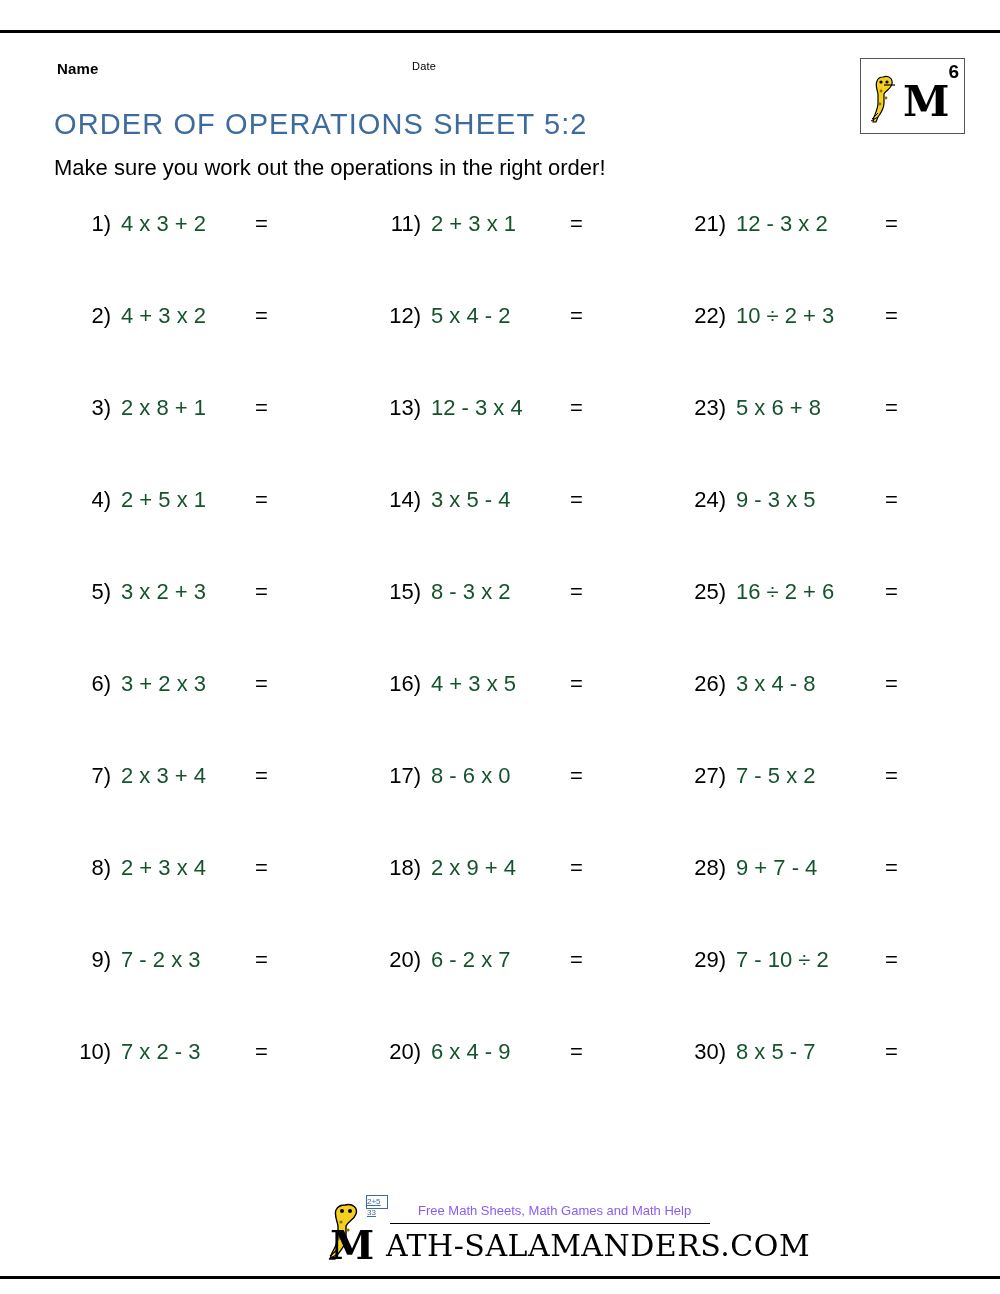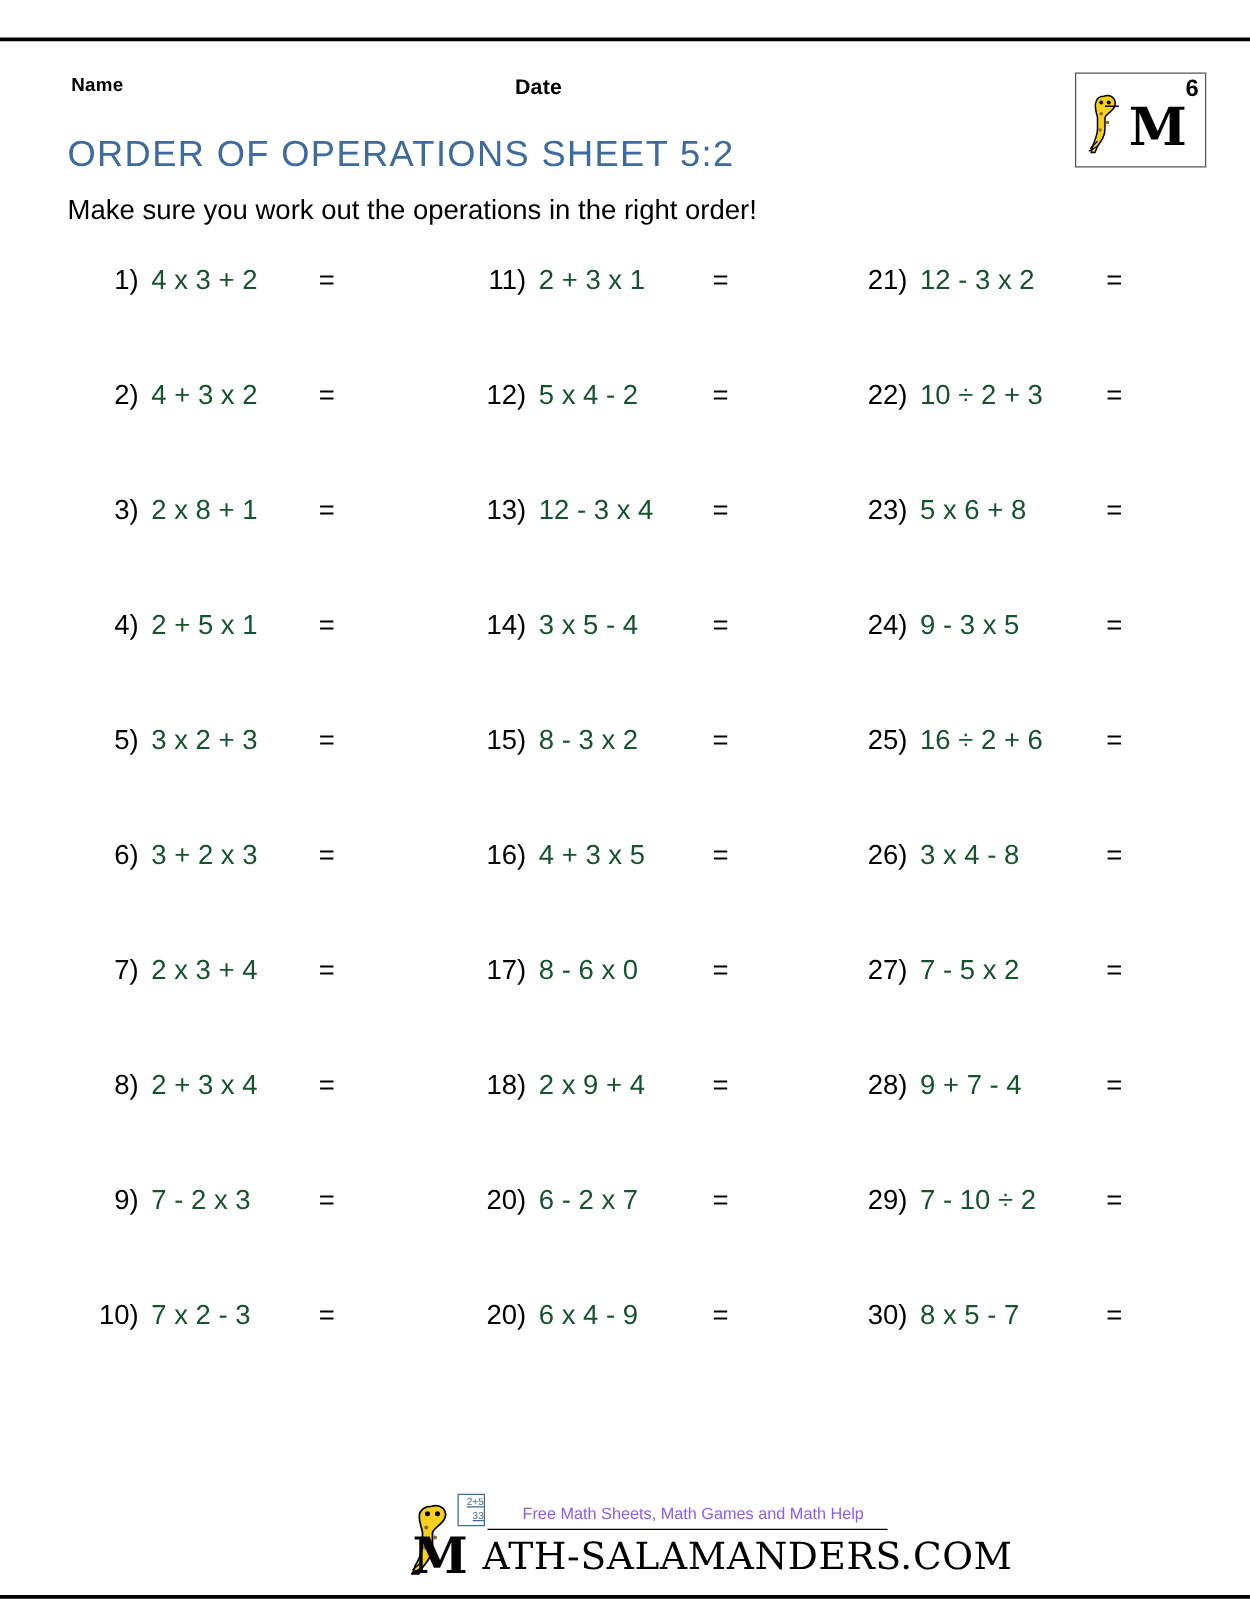--- a/index.html
+++ b/index.html
@@ -37,22 +37,22 @@
     top: 60px;
     font-size: 15px;
     font-weight: bold;
     letter-spacing: 0.2px;
     text-align: right;
   }
   .date-label {
     position: absolute;
     left: 412px;
     top: 60px;
-    font-size: 17px;
-    font-weight: bold;
+    font-size: 11px;
+    font-weight: normal;
     letter-spacing: 0.2px;
   }
   .sheet-title {
     position: absolute;
     left: 54px;
     top: 108px;
     font-size: 29px;
     color: #3d6b9e;
     letter-spacing: 1.1px;
     font-weight: normal;
@@ -209,26 +209,26 @@
     line-height: 40px;
     font-family: "DejaVu Serif", serif;
     font-weight: bold;
     color: #000000;
   }
   .footer-badge {
     position: absolute;
     left: 366px;
     top: 0px;
     width: 22px;
-    height: 26px;
+    height: 14px;
     border: 1px solid #3d6b9e;
     box-sizing: border-box;
     font-size: 8px;
     color: #3d6b9e;
-    text-align: right;
+    text-align: left;
     line-height: 11px;
     text-decoration: underline;
   }
 </style>
 </head>
 <body>
 
 <div class="top-rule"></div>
 
 <div class="name-label">Name</div>

